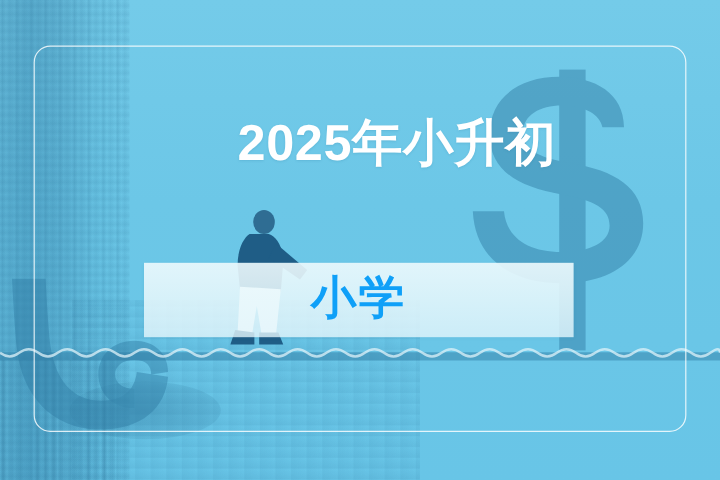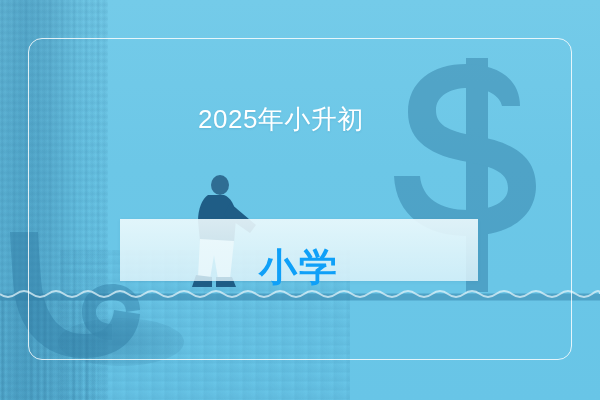--- a/index.html
+++ b/index.html
@@ -148,23 +148,23 @@
     border-radius: 14px;
     box-sizing: border-box;
   }
 
   
   .headline {
     position: absolute;
     left: 198px;
     top: 96px;
     color: #ffffff;
-    font-size: 26px;
+    font-size: 42px;
     line-height: 46px;
-    font-weight: 400;
+    font-weight: 700;
     letter-spacing: 0.5px;
     white-space: nowrap;
     text-shadow: 0 1px 2px rgba(40,110,150,0.18);
   }
   .headline .line { display:block; }
 
   
   .keyword-strip {
     position: absolute;
     left: 120px;
@@ -173,21 +173,21 @@
     height: 62px;
     background: linear-gradient(180deg,
         rgba(238,250,253,0.90) 0%,
         rgba(232,248,252,0.86) 50%,
         rgba(228,246,252,0.80) 100%);
     box-shadow: 0 1px 3px rgba(40,110,150,0.10);
   }
   .keyword {
     position: absolute;
     left: 120px;
-    top: 236px;
+    top: 217px;
     width: 358px;
     height: 62px;
     display: flex;
     align-items: center;
     justify-content: center;
     color: #0fa0f8;
     font-size: 38px;
     font-weight: 700;
     letter-spacing: 2px;
     white-space: nowrap;

